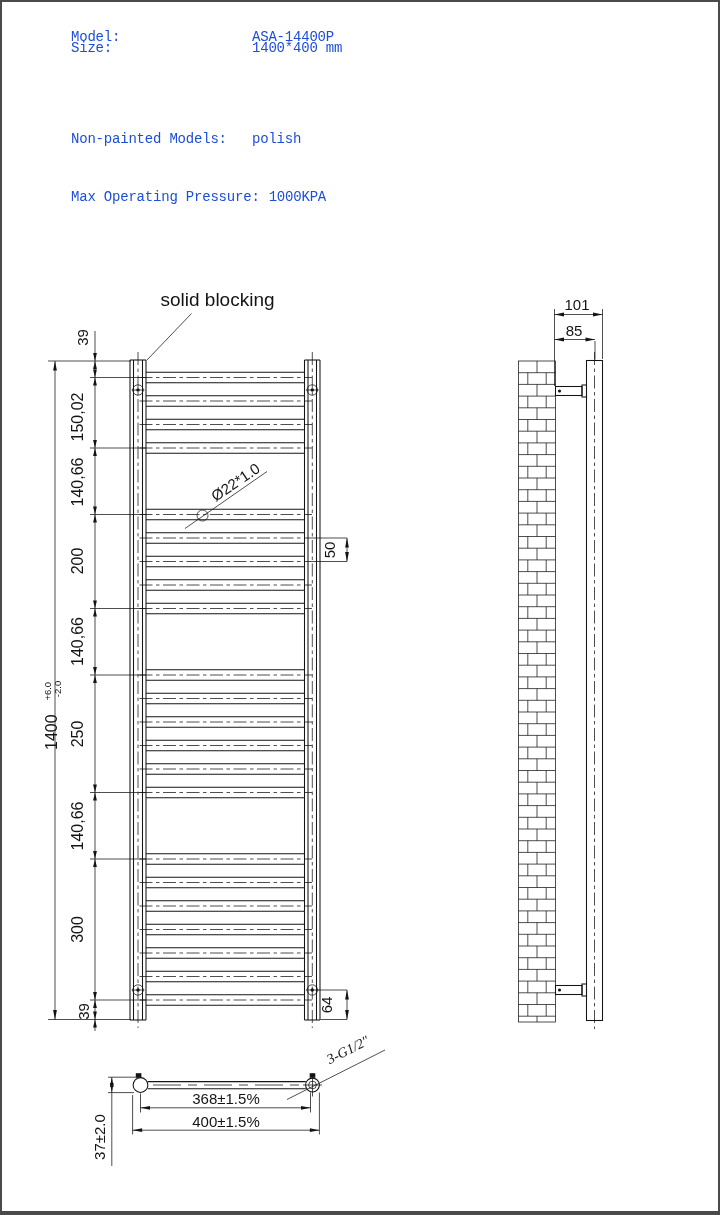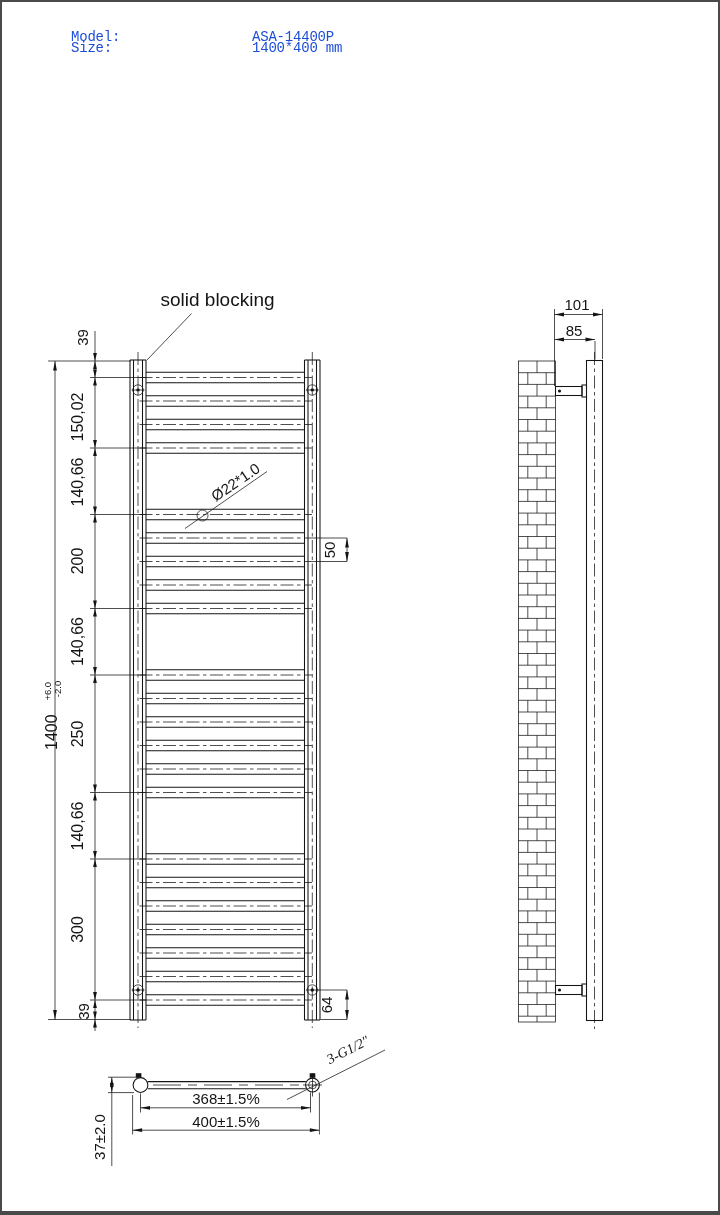--- a/index.html
+++ b/index.html
@@ -26,20 +26,22 @@
 </style>
 </head>
 <body>
 
 <div class="page">
   <div class="frame"></div>
 
   <div class="spec">
     <div class="spec-row" style="top:29px"><span class="spec-label">Model:</span><span class="spec-value">ASA-14400P</span></div>
     <div class="spec-row" style="top:40px"><span class="spec-label">Size:</span><span class="spec-value">1400*400 mm</span></div>
+    <div class="spec-row" style="top:131px"><span class="spec-label">Non-painted Models:</span><span class="spec-value">polish</span></div>
+    <div class="spec-row flow" style="top:189px"><span class="spec-label" style="min-width:0">Max Operating Pressure:</span><span class="spec-value">1000KPA</span></div>
   </div>
 
   <svg id="dwg" width="720" height="1215" viewBox="0 0 720 1215">
     <defs>
       <marker id="as" markerUnits="userSpaceOnUse" markerWidth="24" markerHeight="10" refX="0" refY="0" orient="auto" style="overflow:visible">
         <path d="M0,0 L9.5,1.9 L9.5,-1.9 Z" fill="#141414"></path>
       </marker>
       <marker id="ae" markerUnits="userSpaceOnUse" markerWidth="24" markerHeight="10" refX="0" refY="0" orient="auto" style="overflow:visible">
         <path d="M0,0 L-9.5,1.9 L-9.5,-1.9 Z" fill="#141414"></path>
       </marker>

